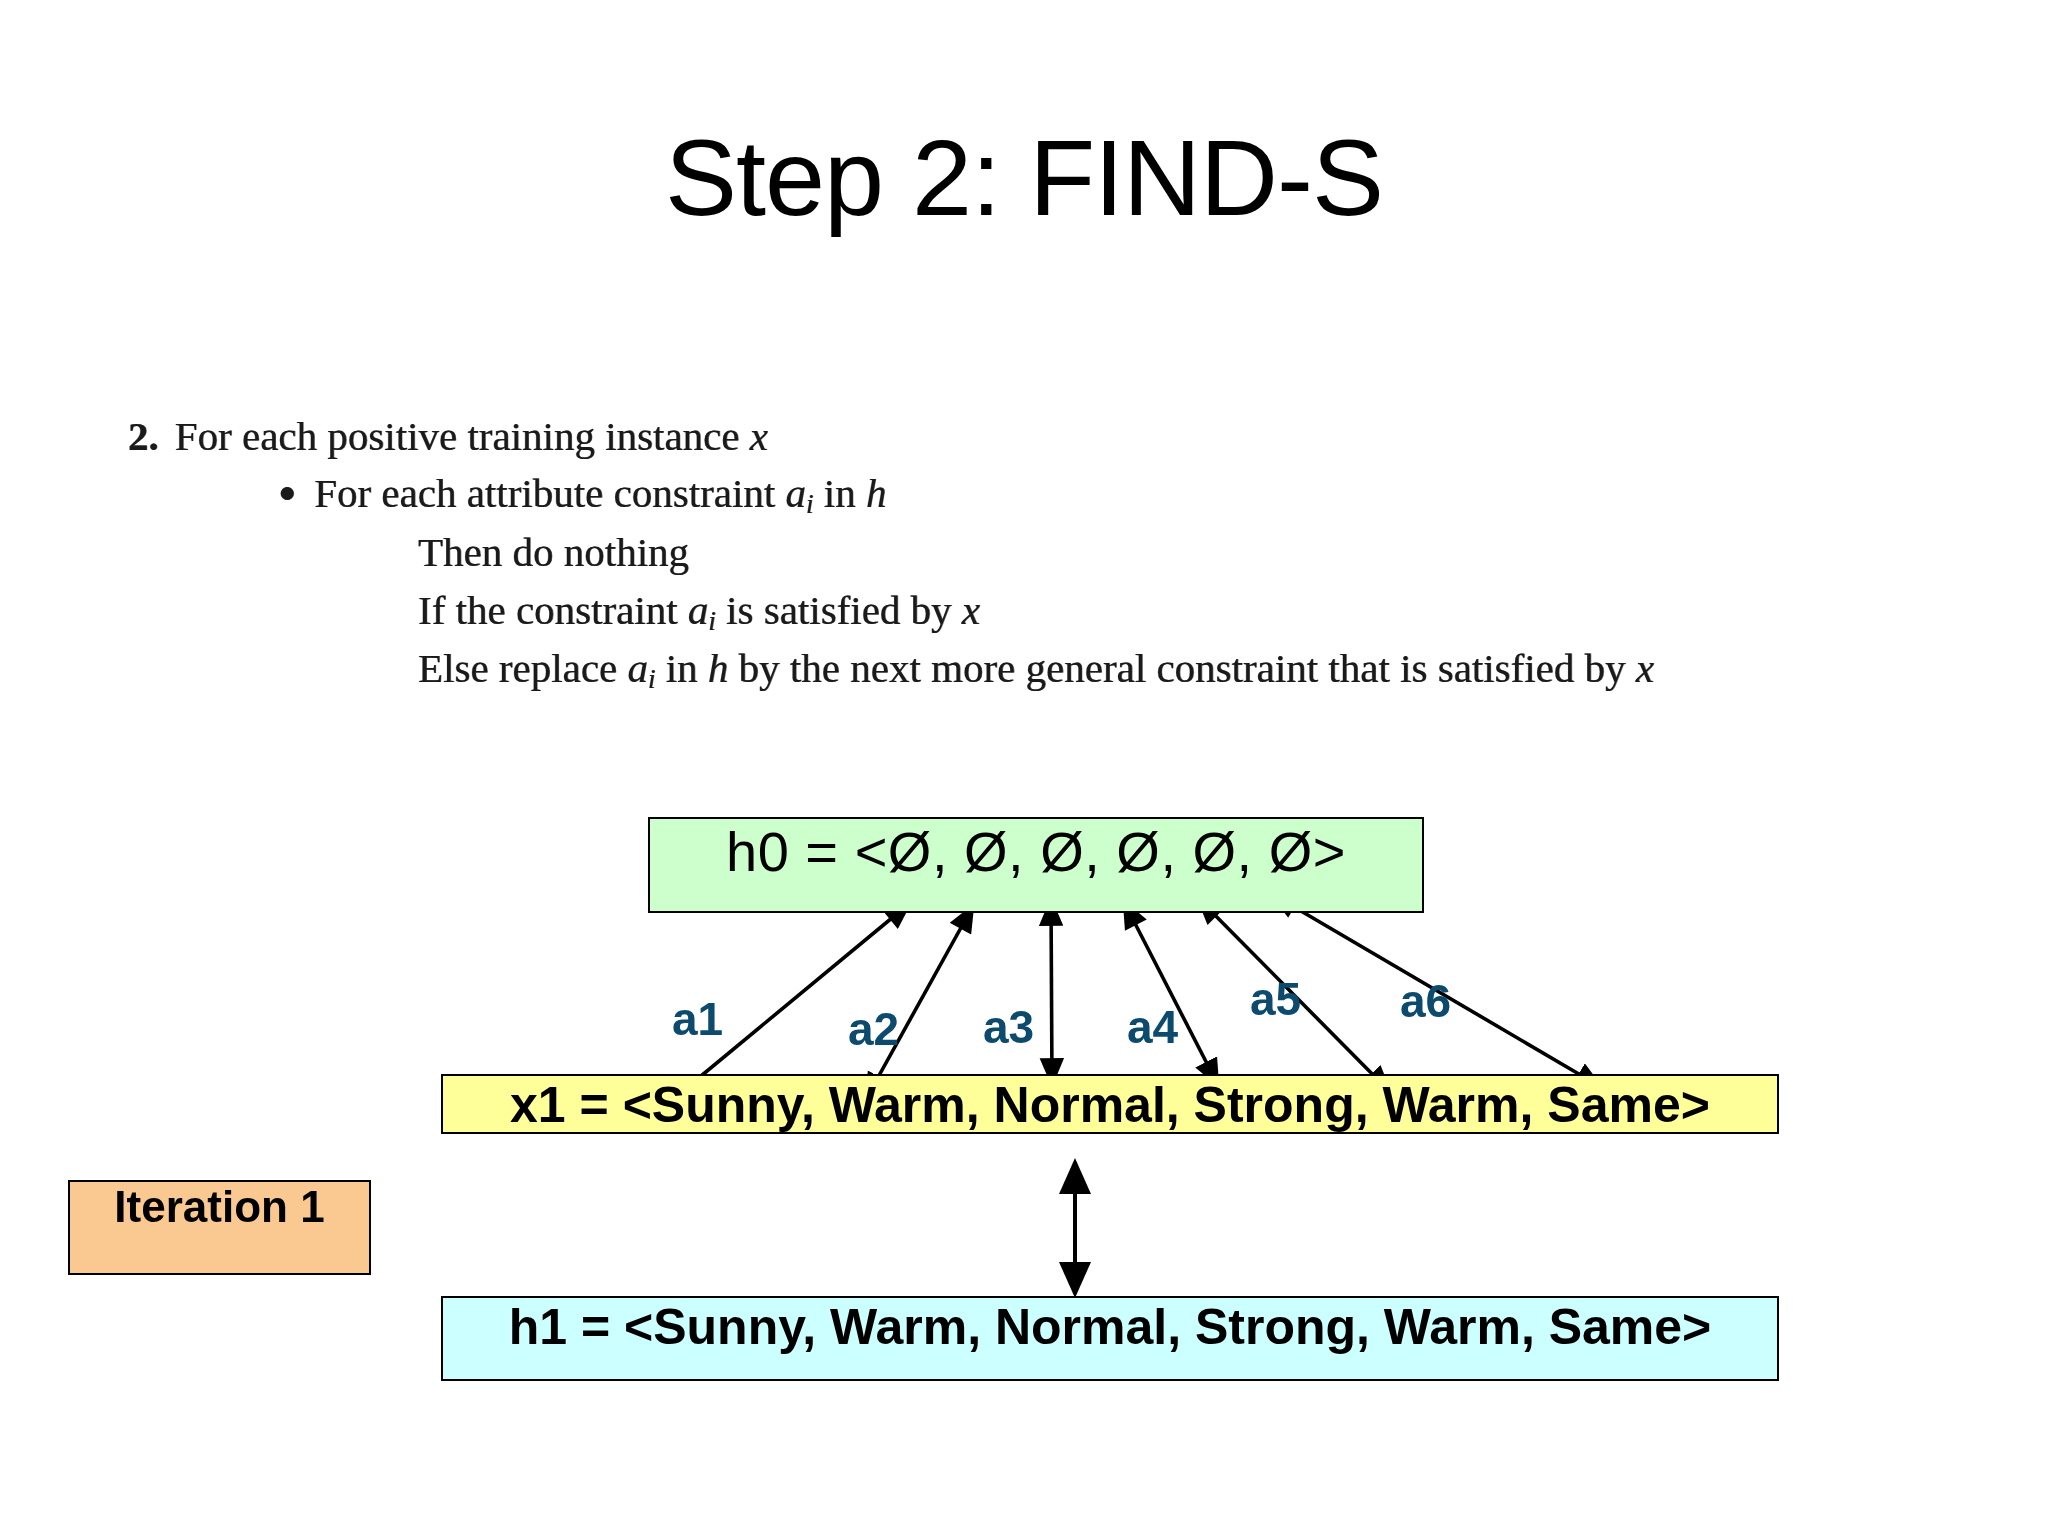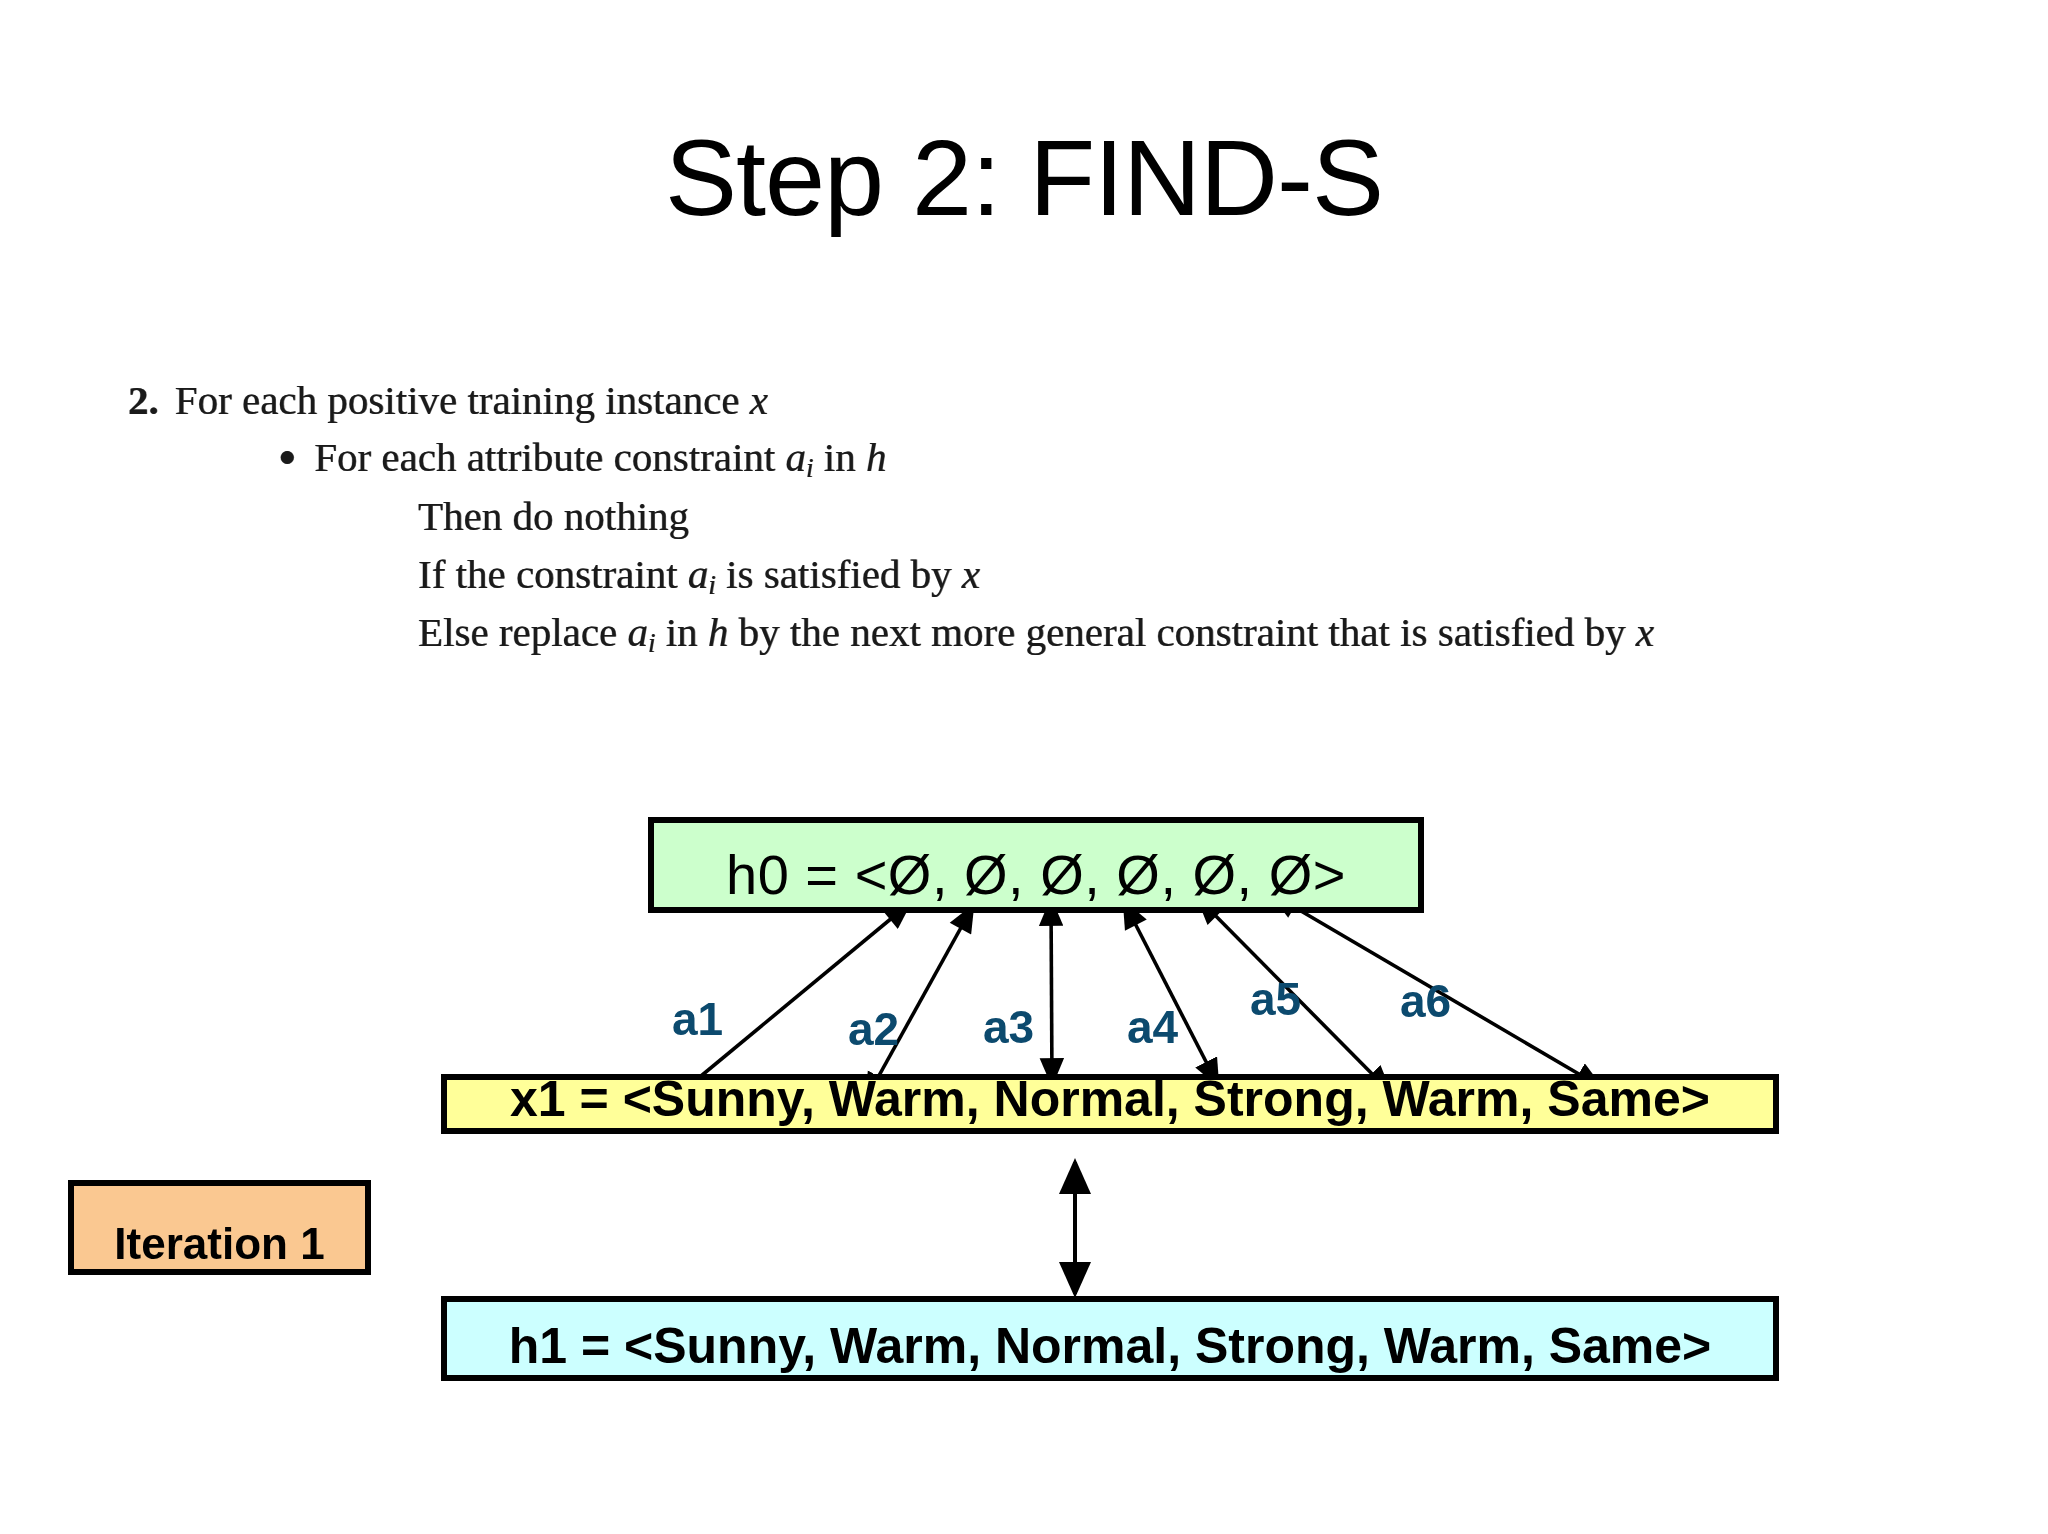--- a/index.html
+++ b/index.html
@@ -45,21 +45,21 @@
     width: 1800px;
     font-family: "Liberation Serif", serif;
     color: #1a1a1a;
     font-size: 41px;
     line-height: 1.40;
   }
   #pseudocode .pc-line {
     white-space: nowrap;
     text-shadow: 0.6px 0 0 rgba(0,0,0,0.55), -0.4px 0 0 rgba(0,0,0,0.30);
   }
-  #pseudocode .lvl0 { margin-left: 0px; }
+  #pseudocode .lvl0 { margin-left: 0px; margin-top: 36px; }
   #pseudocode .lvl1 { margin-left: 150px; }
   #pseudocode .lvl2 { margin-left: 290px; }
   #pseudocode .num {
     font-weight: bold;
     margin-right: 16px;
   }
   #pseudocode .bullet {
     margin-right: 18px;
     font-size: 30px;
     vertical-align: 5px;
@@ -70,23 +70,23 @@
   #pseudocode sub {
     font-size: 0.66em;
     font-style: italic;
     vertical-align: -0.22em;
   }
 
   
   .dbox {
     position: absolute;
     box-sizing: border-box;
-    border: 6px solid #0f172a;
+    border: 2px solid #0f172a;
     display: flex;
-    align-items: flex-end;
+    align-items: flex-start;
     color: #000000;
     font-family: "Liberation Sans", sans-serif;
     white-space: nowrap;
   }
 
   #box-h0 {
     left: 648px;
     top: 817px;
     width: 776px;
     height: 96px;

